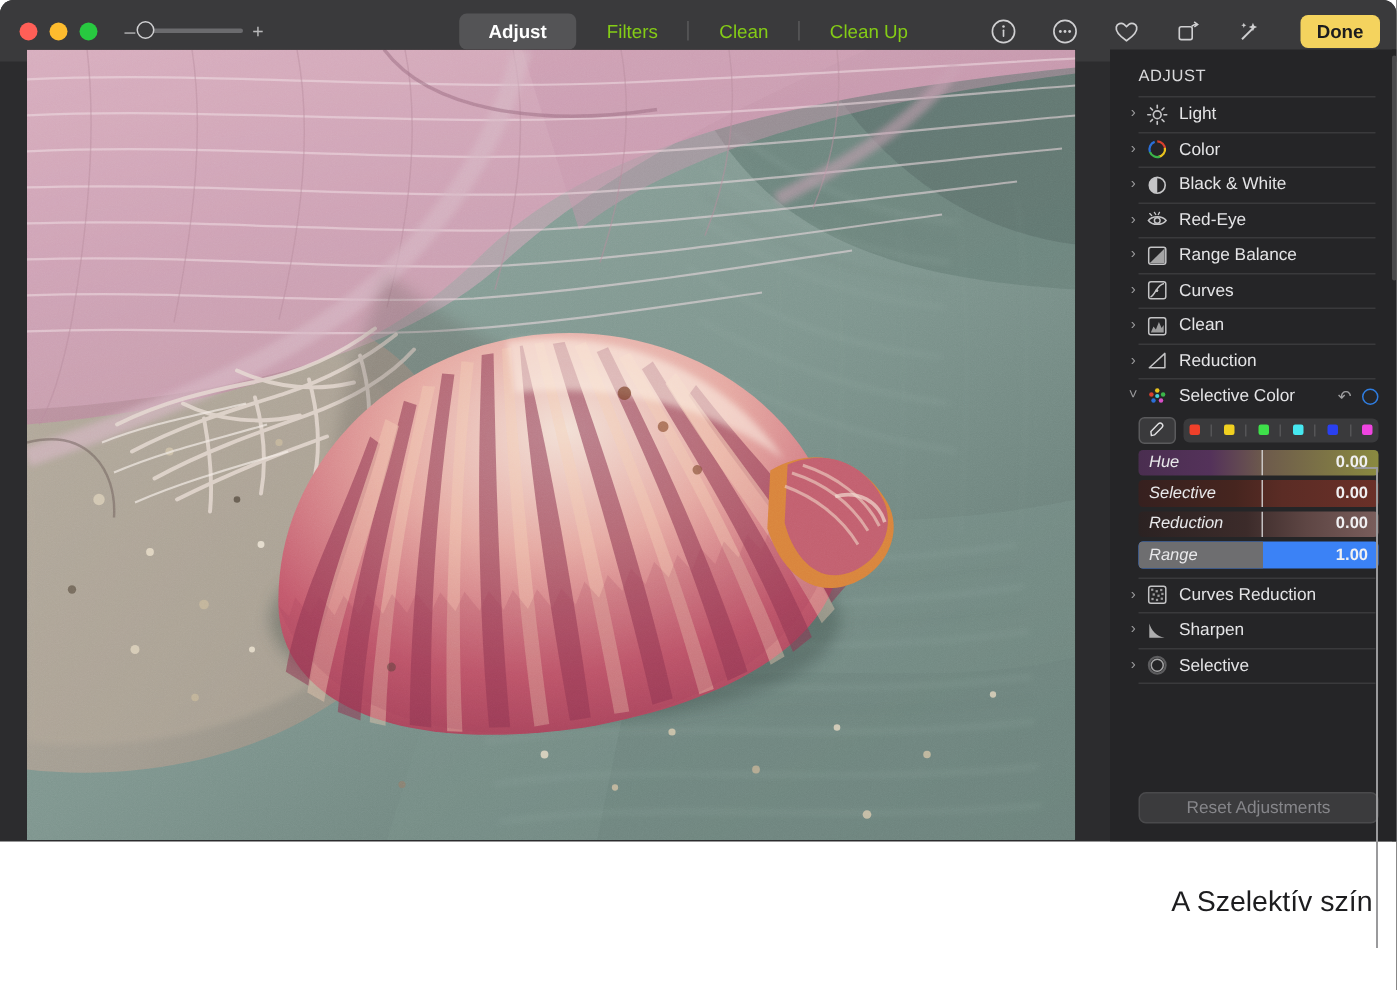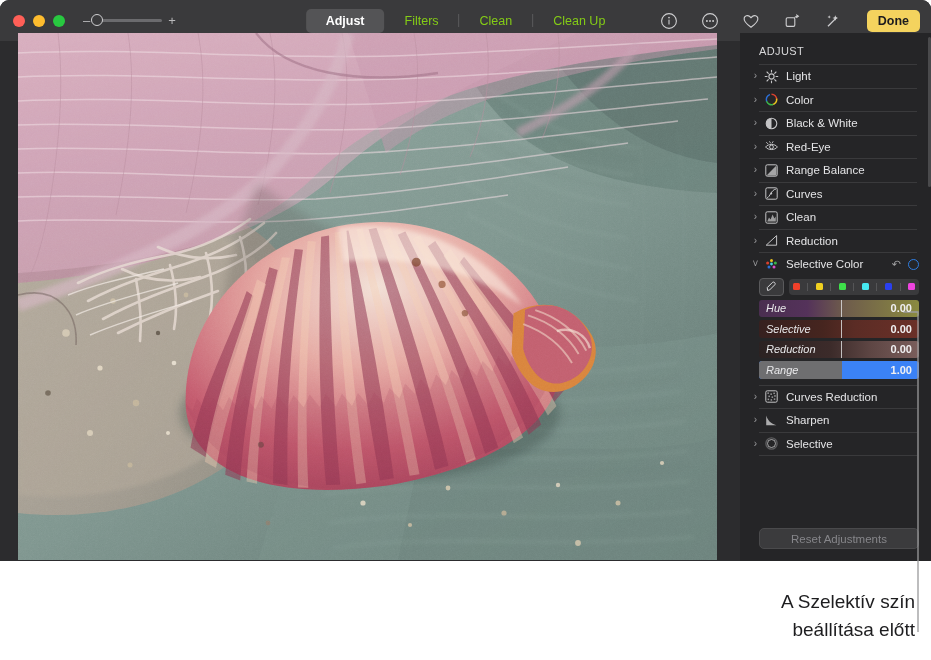--- a/index.html
+++ b/index.html
@@ -643,14 +643,13 @@
     </div>
   </div>
 </div>
 
 <svg id="callout" viewBox="0 0 931 660">
   <path d="M903 312 L 918 312 L 918 632" fill="none" stroke="#9a9a9c" stroke-width="1.3"></path>
 </svg>
 
 <div id="caption">
   <div>A Szelektív szín</div>
-  <div>beállítása előtt</div>
 </div>
 
 </body></html>

